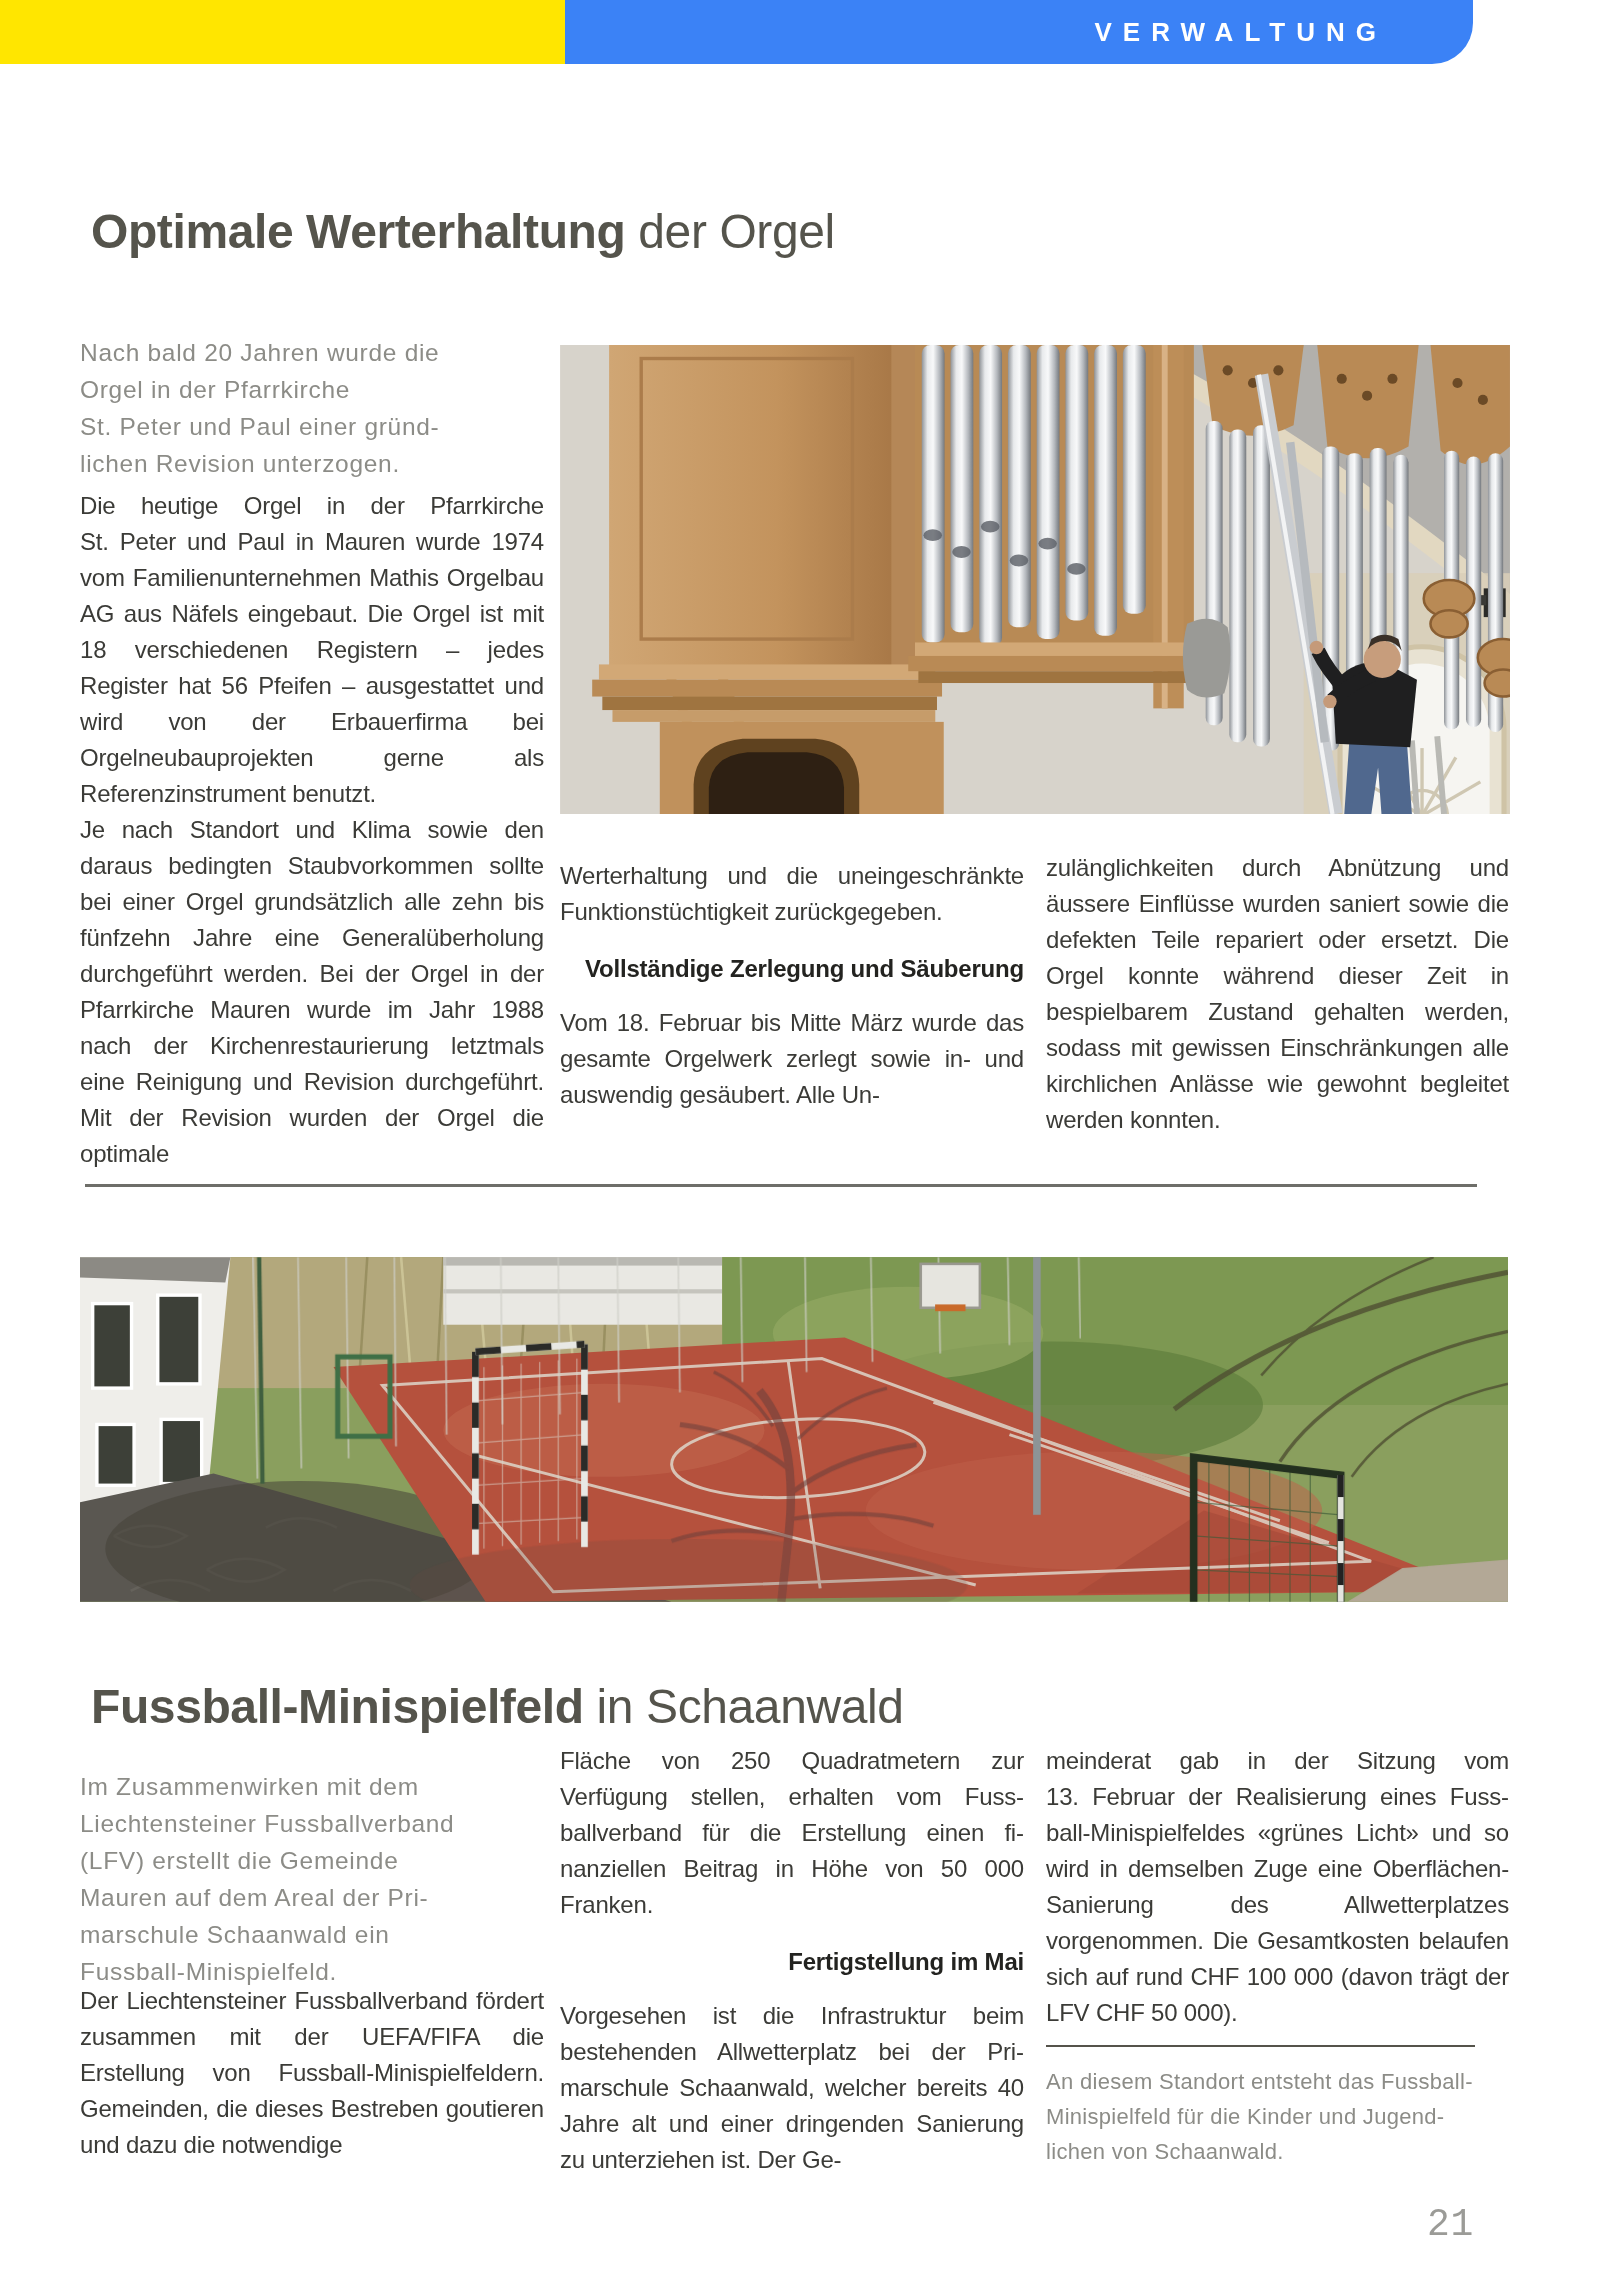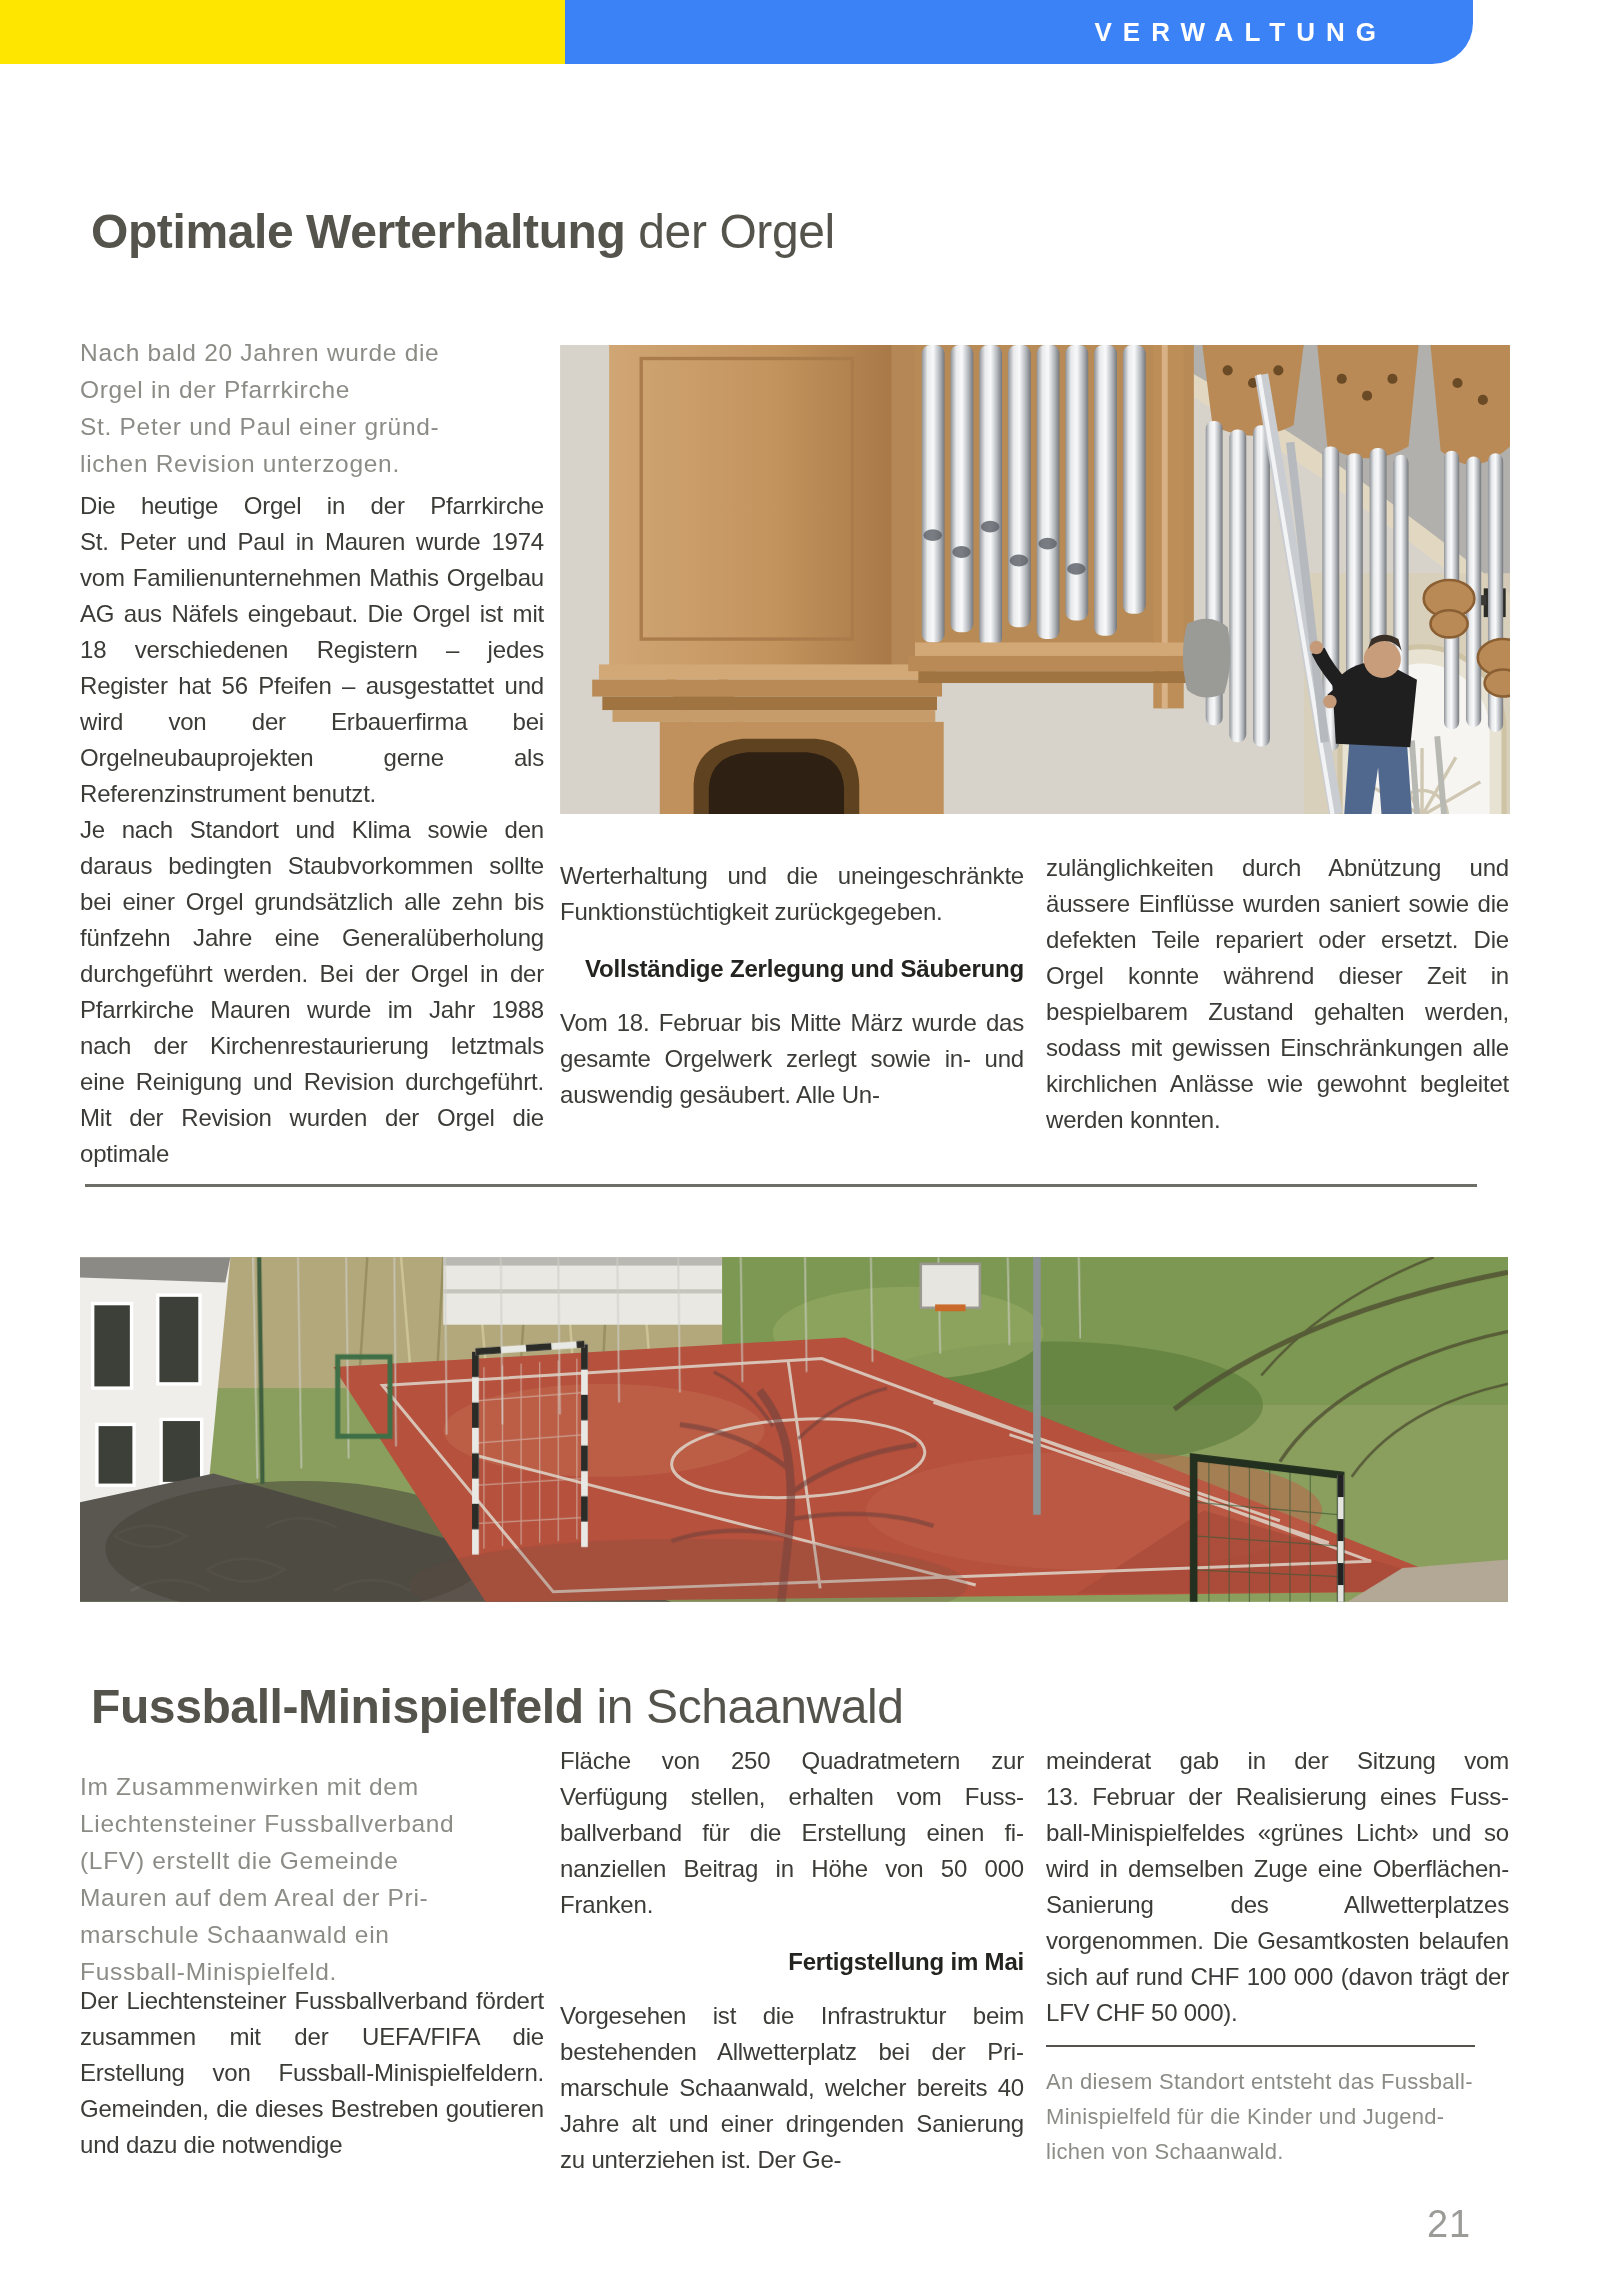--- a/index.html
+++ b/index.html
@@ -39,21 +39,21 @@
   
   .divider{left:85px;top:1184px;width:1392px;height:2.5px;background:#6e6e69;}
   .cap-rule{width:429px;height:2.5px;background:#55534b;margin:13.5px 0 17px 0;}
   .caption{color:#8c8c87;font-size:22px;line-height:35px;letter-spacing:0.3px;white-space:pre-line;text-align:left;}
   
   .photo{display:block;overflow:hidden;}
   .photo-organ{left:560px;top:345px;width:950px;height:469px;}
   .photo-field{left:80px;top:1257px;width:1428px;height:345px;}
   .photo svg{display:block;}
   
-  .pagenum{left:1427px;top:2203px;font-size:38px;color:#9b9b97;letter-spacing:0.8px;}
+  .pagenum{left:1427px;top:2203px;font-size:38px;color:#9b9b97;letter-spacing:0.8px;font-family:Liberation Mono, monospace;}
 </style>
 </head>
 <body>
 
 <div class="page">
 
   <header>
     <div class="abs bar-yellow"></div>
     <div class="abs bar-dark">
       <span>VERWALTUNG</span>

